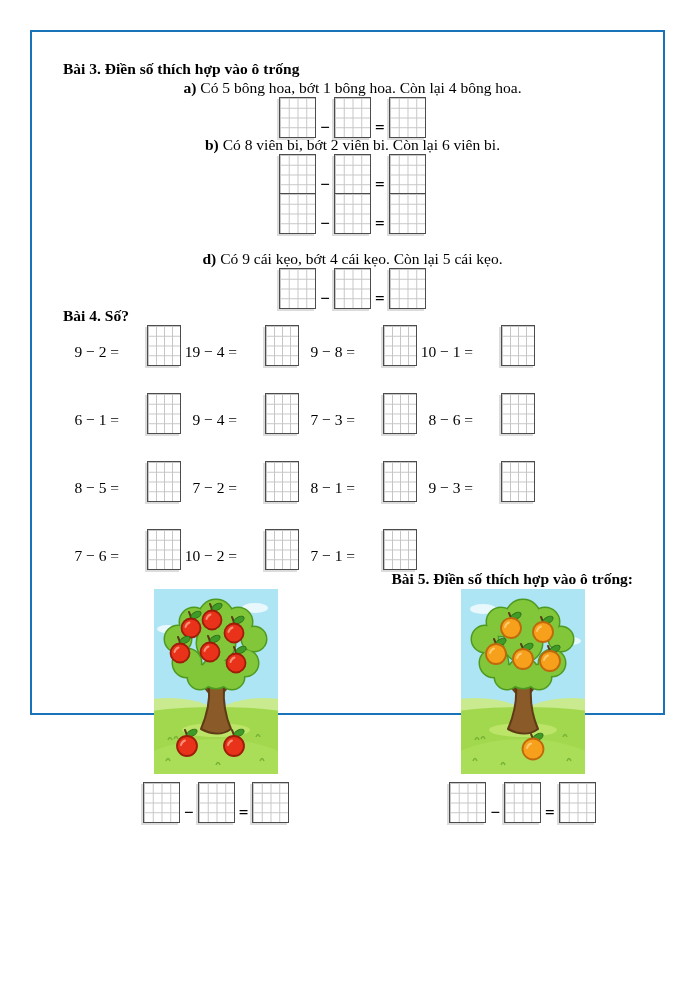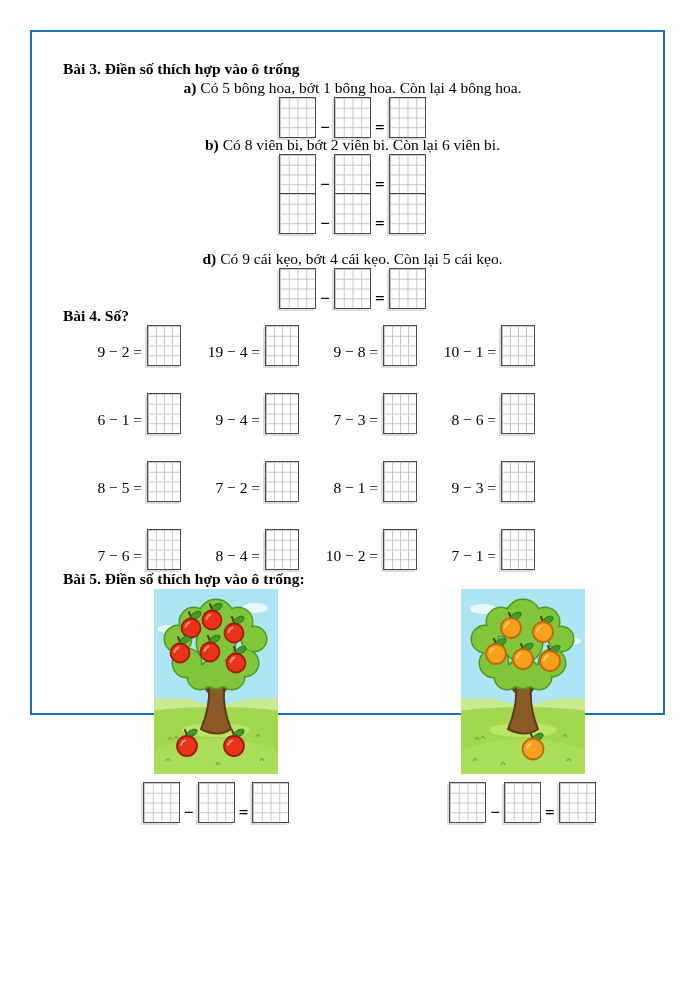--- a/index.html
+++ b/index.html
@@ -8,21 +8,21 @@
     font-family:"Liberation Serif","DejaVu Serif",serif;color:#000;
   }
   .frame{
     position:absolute;left:30px;top:30px;width:635px;height:685px;
     box-sizing:border-box;border:2px solid #1873b9;
     padding:28px 30px 0 31px;
   }
   h3.sec-title{font-size:15.5px;font-weight:bold;margin:0;line-height:1.2;}
   .t3{margin-bottom:16px;}
   .t4{margin-top:2px;margin-bottom:12px;}
-  .t5{margin-top:34px;margin-bottom:6px;}
+  .t5{margin-top:34px;margin-bottom:6px;text-align:right;}
 
   
   .e3row{display:flex;justify-content:space-between;align-items:center;
          margin-bottom:16px;height:41px;padding-left:9px;flex-direction:column;}
   .e3text{font-size:15.5px;white-space:nowrap;}
   .e3text b{font-weight:bold;margin-right:4px;}
 
   
   .gridbox{
     width:37px;height:41px;box-sizing:border-box;flex:0 0 auto;
@@ -32,21 +32,21 @@
       linear-gradient(to bottom,#c6c6c6 1px,transparent 1px);
     background-size:25% 25%;
     box-shadow:-2px 2px 0 #dcdcdc;
   }
   .eqgroup{display:flex;align-items:flex-end;}
   .op{font-size:17px;font-weight:bold;line-height:1;margin:0 4px;
       padding-bottom:2px;}
 
   
   .e4grid{display:grid;grid-template-columns:repeat(4,118px);row-gap:27px;}
-  .e4cell{display:flex;align-items:flex-end;justify-content:flex-end;}
+  .e4cell{display:flex;align-items:flex-end;justify-content:flex-end;gap:23px;}
   .e4cell .expr{font-size:15.5px;white-space:nowrap;margin-right:5px;
                 padding-bottom:5px;}
   .e4cell .gridbox{width:34px;}
 
   
   .trees{display:flex;gap:160px;margin-left:80px;}
   .treecol{display:flex;flex-direction:column;align-items:center;}
   .treecol .eqgroup{margin-top:8px;}
   svg{display:block;}
 </style>
@@ -146,24 +146,20 @@
     <div class="e4cell">
         <span class="expr">8 − 1 =</span>
         <div class="gridbox"></div>
       </div>
     <div class="e4cell">
         <span class="expr">9 − 3 =</span>
         <div class="gridbox"></div>
       </div>
     <div class="e4cell">
         <span class="expr">7 − 6 =</span>
-        <div class="gridbox"></div>
-      </div>
-    <div class="e4cell">
-        <span class="expr">8 − 4 =</span>
         <div class="gridbox"></div>
       </div>
     <div class="e4cell">
         <span class="expr">10 − 2 =</span>
         <div class="gridbox"></div>
       </div>
     <div class="e4cell">
         <span class="expr">7 − 1 =</span>
         <div class="gridbox"></div>
       </div>

